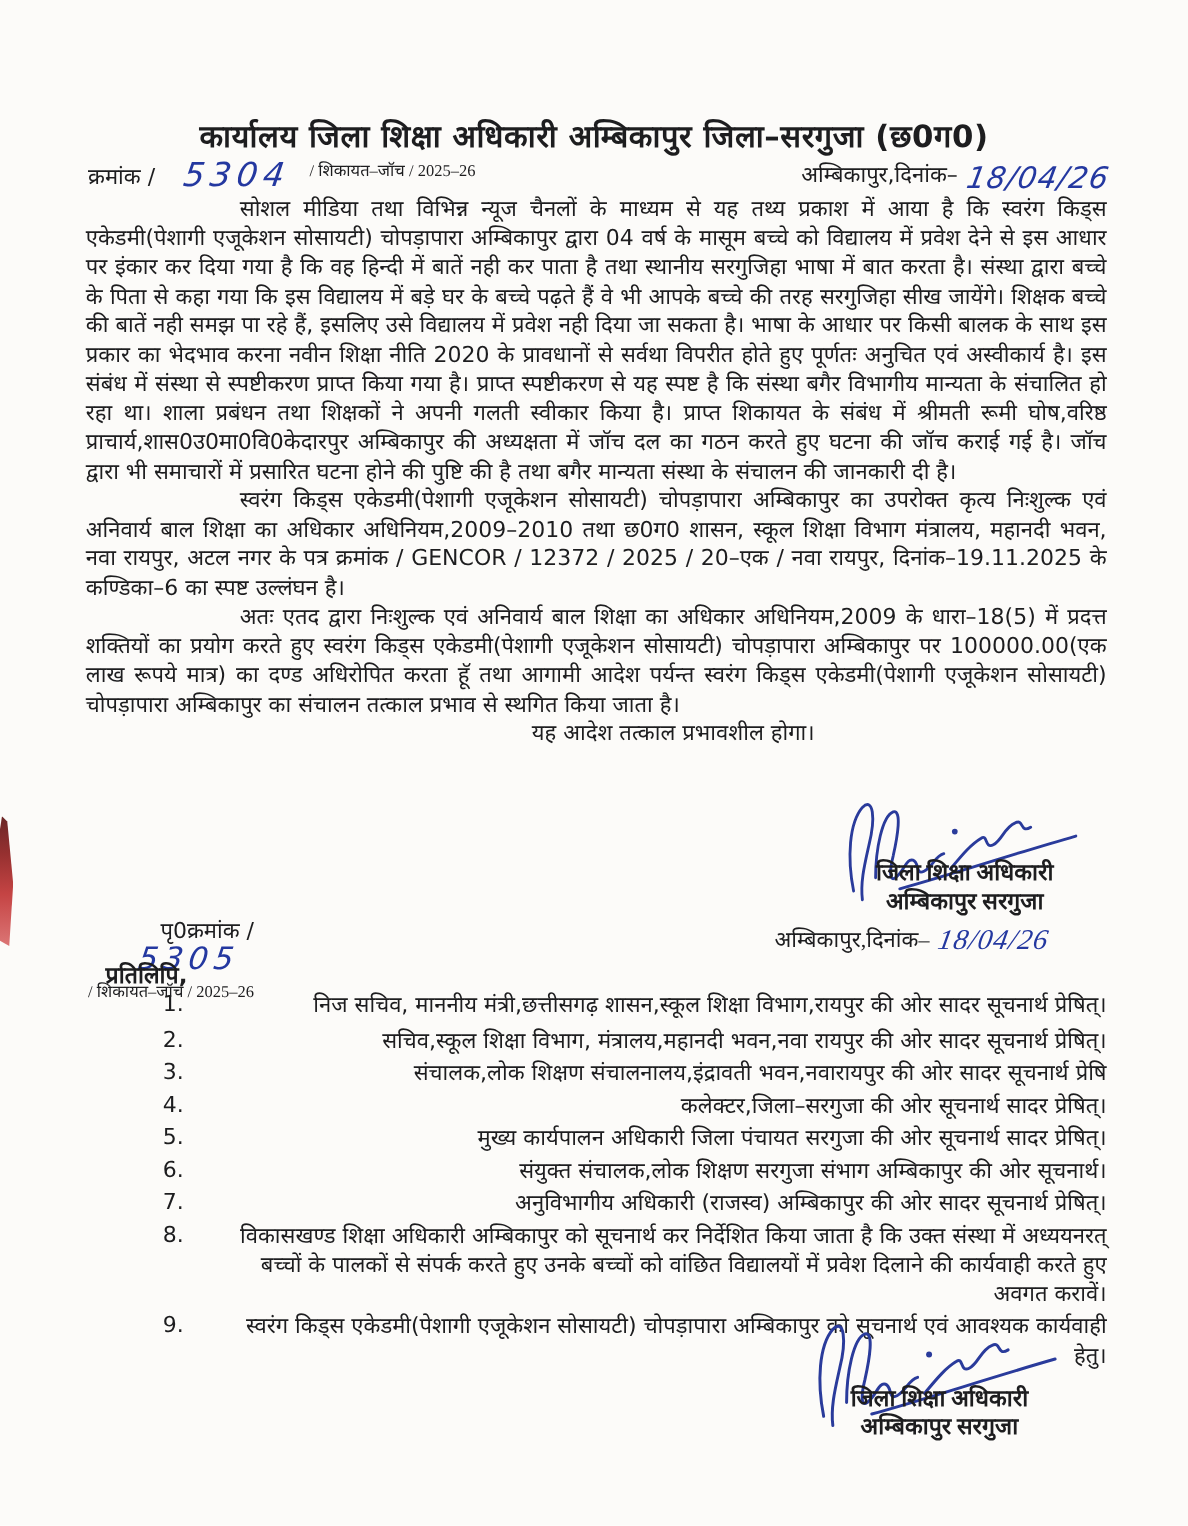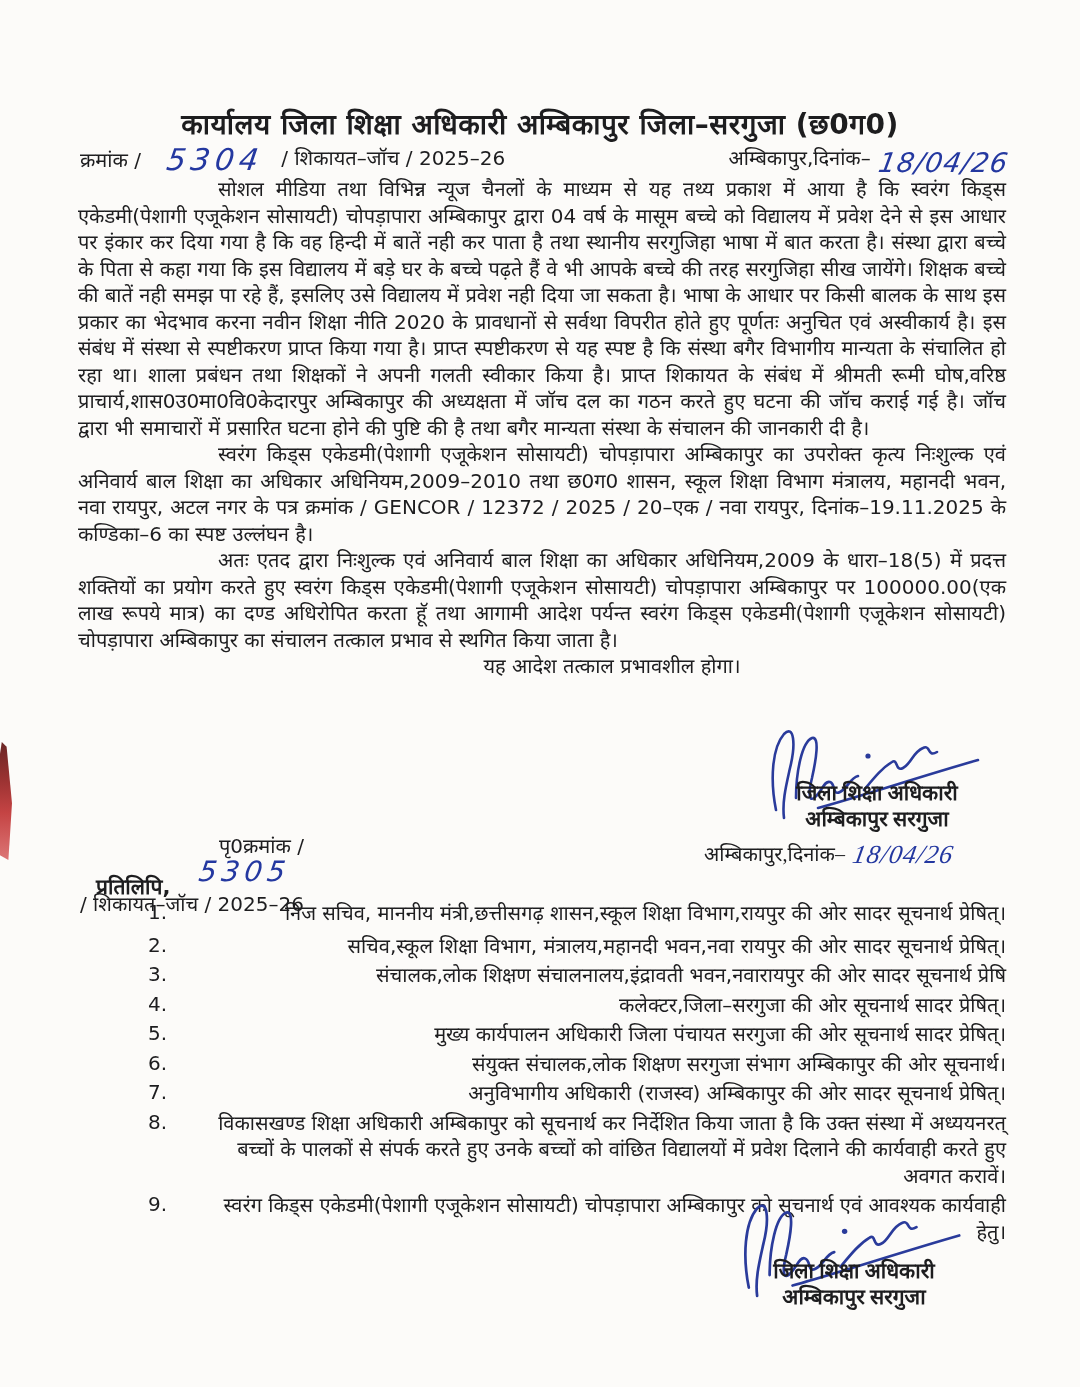--- a/index.html
+++ b/index.html
@@ -40,21 +40,21 @@
   .ref-row{
     position:absolute; top:144px; left:80px; width:928px;
     display:flex; align-items:flex-start; white-space:nowrap;
   }
   .ref-label{font-size:20px; position:relative; top:2px;}
   .hand{color:#2438a0; font-style:italic;}
   .hand-num{
     font-size:30px; letter-spacing:5px; margin:0 18px 0 26px;
     transform:skewX(-8deg); display:inline-block; position:relative; top:-2px;
   }
-  .ref-case{font-size:20px; font-weight:500;}
+  .ref-case{font-size:15px; font-weight:500;font-family:Liberation Serif, serif;}
   .ref-spacer{flex:1;}
   .ref-place{font-size:20px; font-weight:500;}
   .hand-date{
     font-size:27px; letter-spacing:1px; margin-left:8px;
     transform:skewX(-10deg); display:inline-block; position:relative; top:3px;
   }
   .body-text{
     position:absolute; top:176px; left:78px; width:928px;
   }
   .body-text p{

